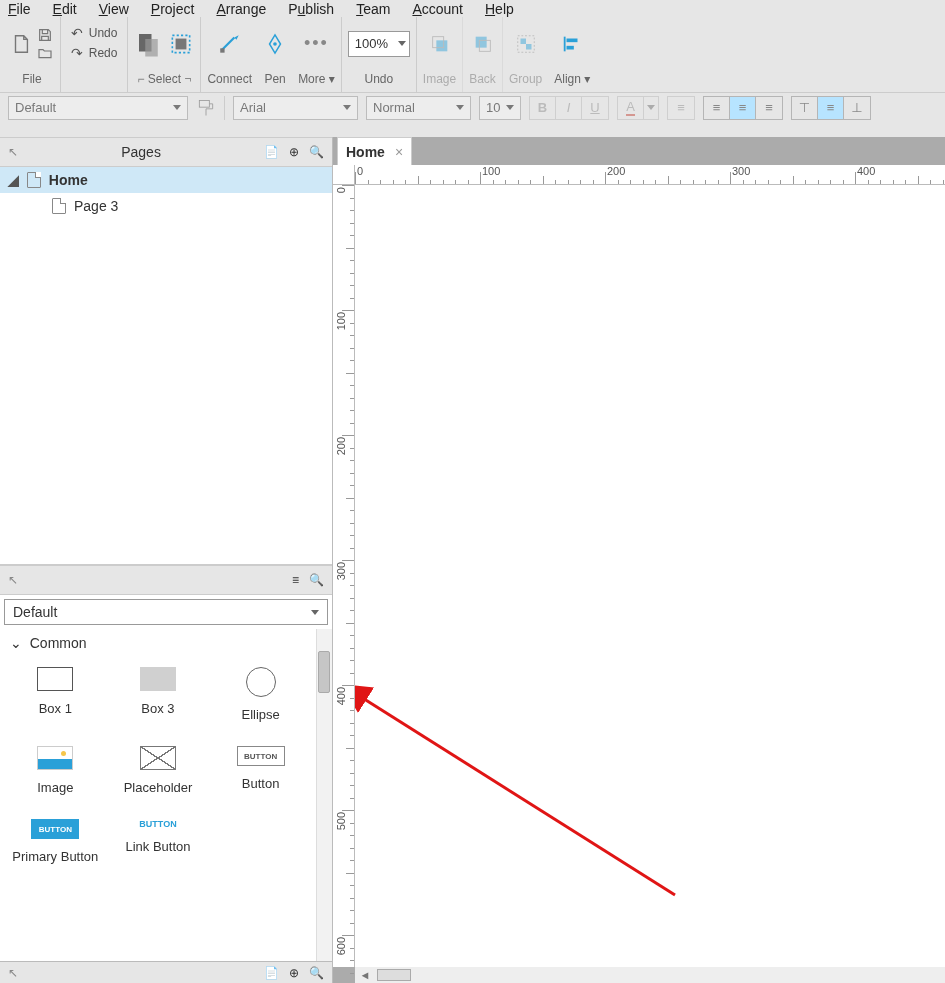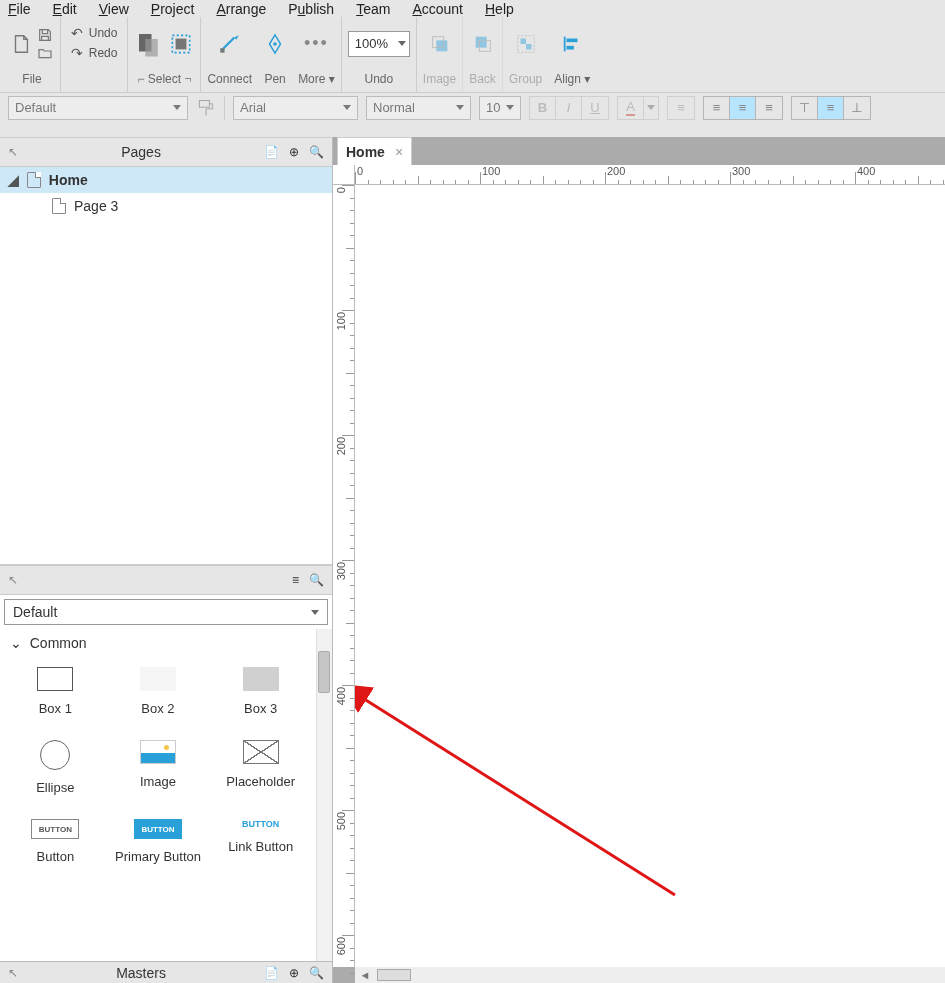--- a/index.html
+++ b/index.html
@@ -321,24 +321,20 @@
       <div class="lib-cat">
           <span>⌄</span>
           <span>Common</span>
         </div>
       <div class="lib-grid">
         <div class="lib-item">
             <div class="shape box1"></div>
             <span>Box 1</span>
           </div>
         <div class="lib-item">
-            <div class="shape box2"></div>
-            <span>Box 2</span>
-          </div>
-        <div class="lib-item">
             <div class="shape box3"></div>
             <span>Box 3</span>
           </div>
         <div class="lib-item">
             <div class="ellipse"></div>
             <span>Ellipse</span>
           </div>
         <div class="lib-item">
             <div class="imgshape"></div>
             <span>Image</span>
@@ -360,21 +356,20 @@
             <span>Link Button</span>
           </div>
       </div>
       <div class="sb-track"></div>
       <div class="sb-thumb"></div>
     </div>
   </div>
 
   <div class="masters-head">
     <span style="color:#888">↖</span>
-    <span class="panel-title">Masters</span>
     <div class="head-icons">
       <span>📄</span>
       <span>⊕</span>
       <span>🔍</span>
     </div>
   </div>
 </div>
 
 <div class="canvas-wrap">
   <div class="tab">

